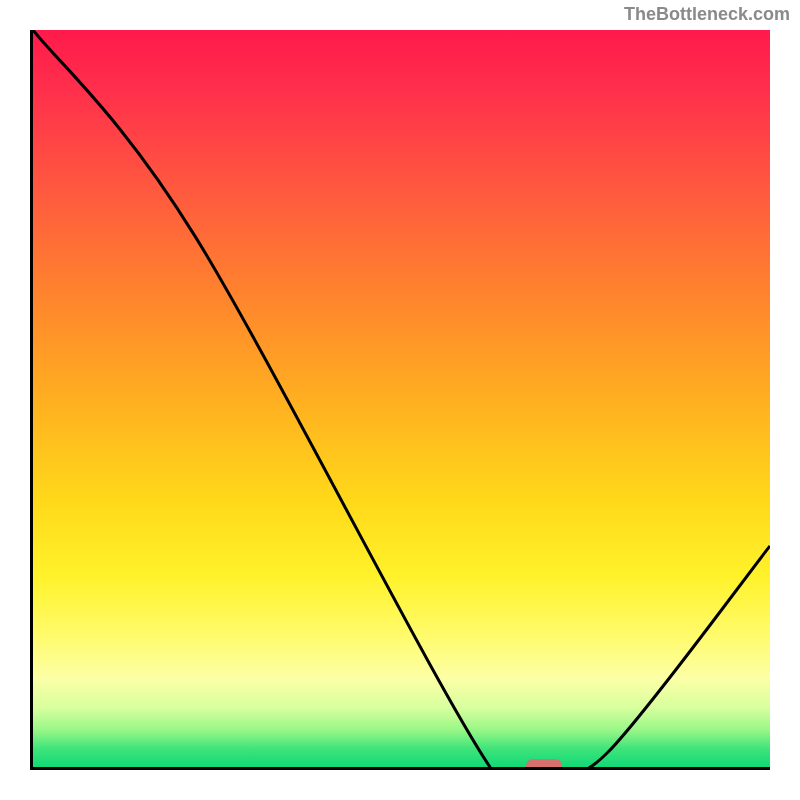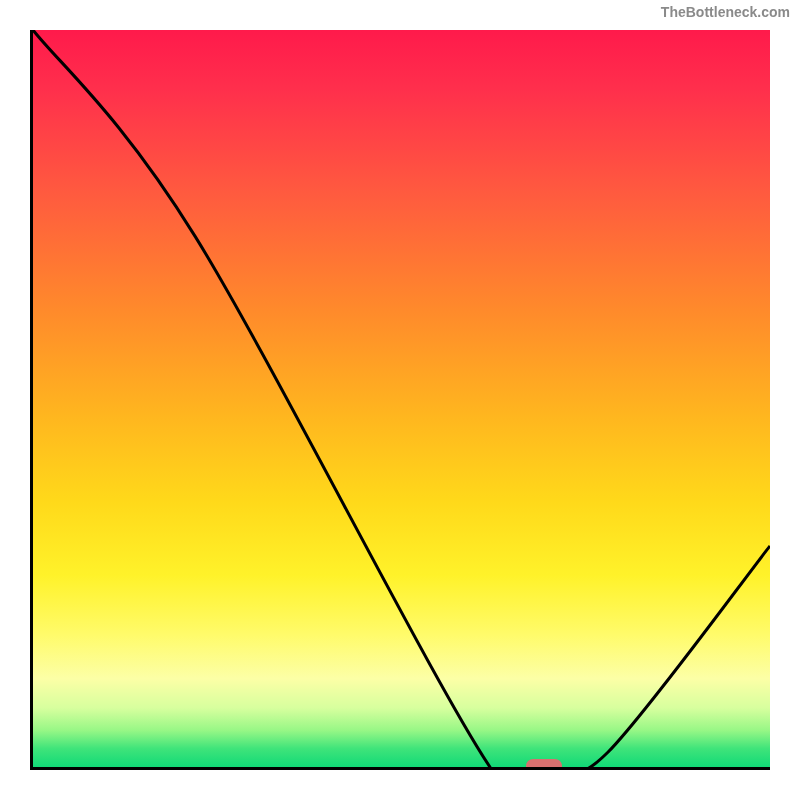--- a/index.html
+++ b/index.html
@@ -8,21 +8,21 @@
     width: 800px;
     height: 800px;
     background: #ffffff;
     overflow: hidden;
   }
   .attribution {
     position: absolute;
     top: 4px;
     right: 10px;
     font-family: Arial, Helvetica, sans-serif;
-    font-size: 14px;
+    font-size: 18px;
     font-weight: bold;
     color: #8a8a8a;
     z-index: 10;
   }
   .plot-area {
     position: absolute;
     top: 30px;
     left: 30px;
     width: 740px;
     height: 740px;

